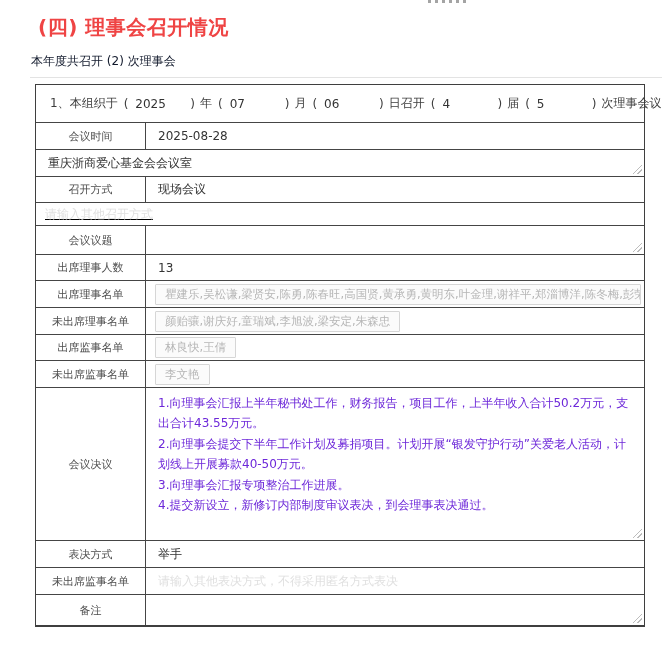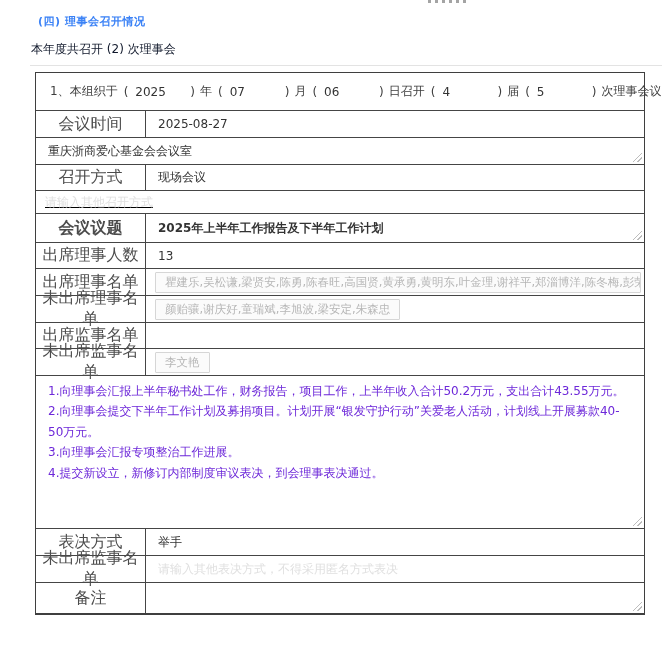--- a/index.html
+++ b/index.html
@@ -8,56 +8,56 @@
     width:672px; height:671px; overflow:hidden; position:relative;
     font-family:"DejaVu Sans","Liberation Sans",sans-serif;
     -webkit-font-smoothing:antialiased;
   }
   .top-fragment {
     position:absolute; top:0; left:428px; width:40px; height:3px;
     background:repeating-linear-gradient(90deg,#8d8d8d 0 3px,transparent 3px 7px);
     opacity:.8;
   }
   .section-title {
-    margin:14px 0 0 38px; font-size:11px; font-weight:bold; color:#3b82f6;
+    margin:14px 0 0 38px; font-size:20px; font-weight:bold; color:#ef4444;
     letter-spacing:.5px;
   }
   .summary-line {
     margin:12px 0 0 31px; font-size:12px; color:#0f172a;
   }
   .section-divider {
     margin:7px 0 0 30px; width:632px; border-top:1px solid #e3e3e3;
   }
   .board-table {
     margin:6px 0 0 35px; width:610px;
     border:1px solid #3f3f3f; border-bottom:2px solid #3f3f3f;
     background:#fff;
   }
   .row { display:flex; border-bottom:1px solid #454545; position:relative; }
   .row:last-child { border-bottom:none; }
   .label-cell {
     width:110px; flex:0 0 110px; border-right:1px solid #454545;
     display:flex; align-items:center; justify-content:center;
-    font-size:16px; color:#4c4c4c; text-align:center; padding:0 4px;
+    font-size:11px; color:#4c4c4c; text-align:left; padding:0 4px;
   }
   .value-cell {
     flex:1; display:flex; align-items:center; padding-left:12px;
     font-size:12px; color:#333; position:relative; min-width:0;
   }
   .value-cell.top-align { align-items:flex-start; padding-top:3px; }
   .full-cell {
     flex:1; display:flex; align-items:center; padding-left:9px;
     font-size:12px; position:relative;text-decoration:underline;
   }
   
   .rh-intro { height:38px; }
   .rh-27 { height:27px; }
   .rh-26 { height:26px; }
   .rh-23 { height:23px; }
-  .rh-29 { height:29px;font-weight:bold; }
+  .rh-29 { height:29px; }
   .rh-resolution { height:153px; }
   .rh-30 { height:30px; }
 
   .intro-cell {
     flex:1; display:flex; align-items:center; padding-left:14px;
     font-size:12px; color:#3d3d3d; white-space:nowrap;
   }
   .ml-open { margin:0 2px 0 6px; color:#3d3d3d; }
   .ml-close { color:#3d3d3d; }
   .ml-suffix { margin-left:5px; color:#3d3d3d; }
@@ -117,21 +117,21 @@
       <span class="ml-open">(</span>
         <span class="ml-value">5</span>
         <span class="ml-close">)</span>
         <span class="ml-suffix">次理事会议</span>
     </div>
   </div>
 
   <div class="row rh-27">
     <div class="label-cell">会议时间</div>
     <div class="value-cell">
-      <span>2025-08-27</span>
+      <span>2025-08-28</span>
     </div>
   </div>
 
   <div class="row rh-27">
     <div class="value-cell">
       <span>重庆浙商爱心基金会会议室</span>
       <span class="resize-handle"></span>
     </div>
   </div>
 
@@ -144,21 +144,20 @@
 
   <div class="row rh-23">
     <div class="full-cell">
       <span class="placeholder-text">请输入其他召开方式</span>
     </div>
   </div>
 
   <div class="row rh-29">
     <div class="label-cell">会议议题</div>
     <div class="value-cell">
-      <span>2025年上半年工作报告及下半年工作计划</span>
       <span class="resize-handle"></span>
     </div>
   </div>
 
   <div class="row rh-26">
     <div class="label-cell">出席理事人数</div>
     <div class="value-cell">
       <span>13</span>
     </div>
   </div>
@@ -172,30 +171,34 @@
 
   <div class="row rh-27">
     <div class="label-cell">未出席理事名单</div>
     <div class="value-cell" style="padding-left:9px;">
       <span class="disabled-input">颜贻骧,谢庆好,童瑞斌,李旭波,梁安定,朱森忠</span>
     </div>
   </div>
 
   <div class="row rh-26">
     <div class="label-cell">出席监事名单</div>
+    <div class="value-cell" style="padding-left:9px;">
+      <span class="disabled-input">林良快,王倩</span>
+    </div>
   </div>
 
   <div class="row rh-27">
     <div class="label-cell">未出席监事名单</div>
     <div class="value-cell" style="padding-left:9px;">
       <span class="disabled-input">李文艳</span>
     </div>
   </div>
 
   <div class="row rh-resolution">
+    <div class="label-cell">会议决议</div>
     <div class="value-cell top-align">
       <div class="resolution-text">1.向理事会汇报上半年秘书处工作，财务报告，项目工作，上半年收入合计50.2万元，支出合计43.55万元。
 2.向理事会提交下半年工作计划及募捐项目。计划开展“银发守护行动”关爱老人活动，计划线上开展募款40-50万元。
 3.向理事会汇报专项整治工作进展。
 4.提交新设立，新修订内部制度审议表决，到会理事表决通过。</div>
       <span class="resize-handle"></span>
     </div>
   </div>
 
   <div class="row rh-27">

